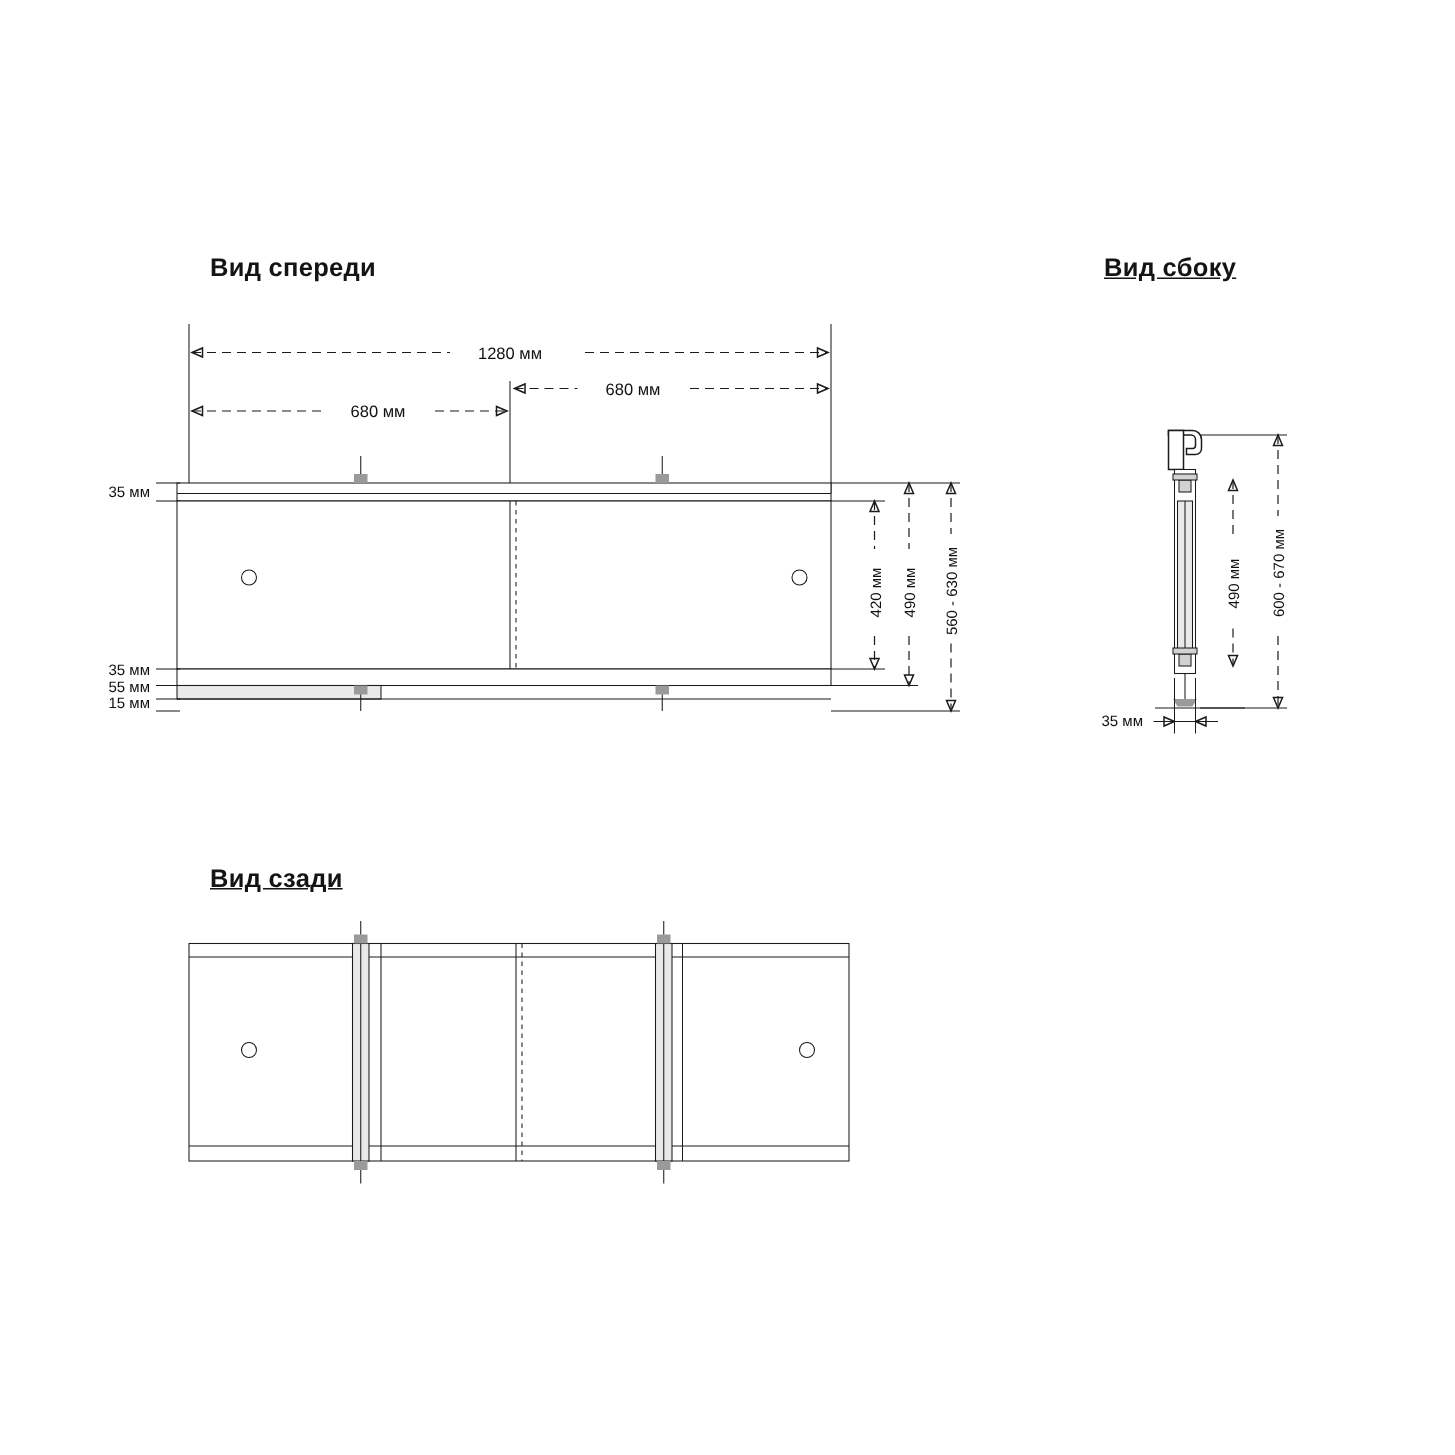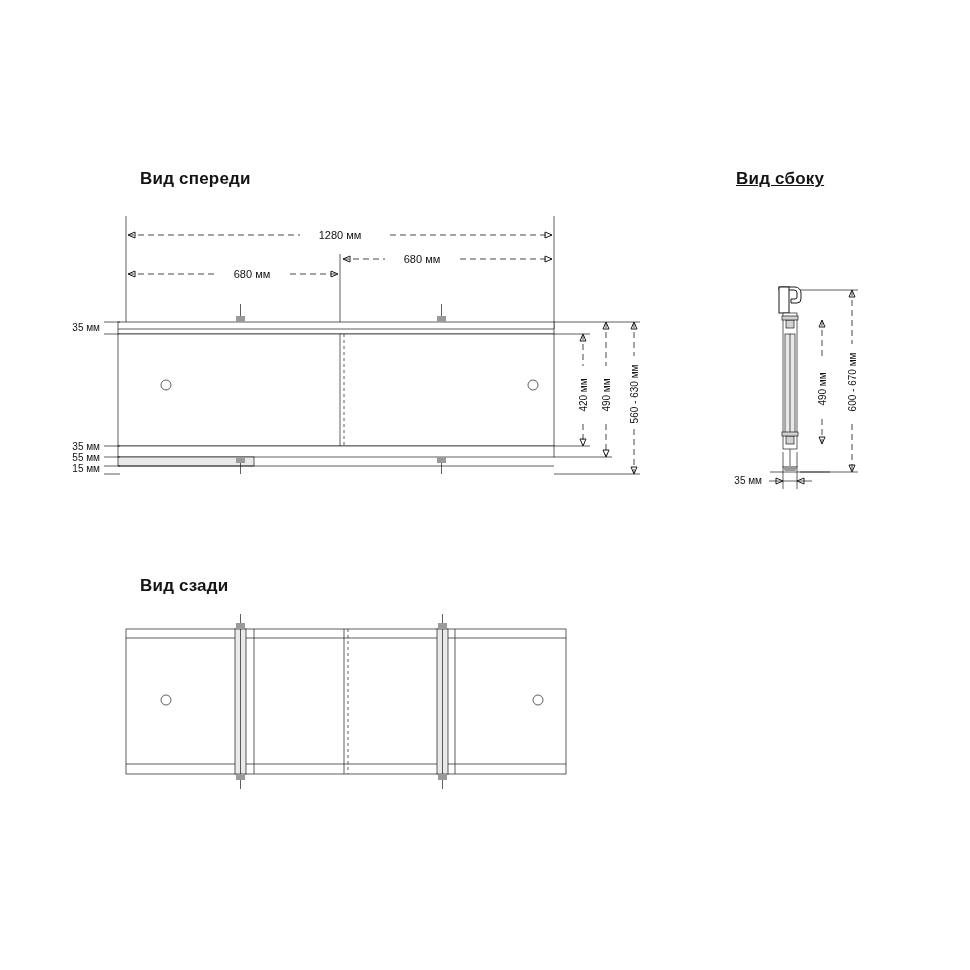--- a/index.html
+++ b/index.html
@@ -15,21 +15,21 @@
   .view-title{
     position:absolute;
     font-size:17px;
     font-weight:bold;
     letter-spacing:.2px;
     color:#141414;
     white-space:nowrap;
   }
   #title-front{left:140px;top:165px;}
   #title-side{left:736px;top:165px;text-decoration:underline;}
-  #title-back{left:140px;top:572px;}
+  #title-back{left:140px;top:572px;text-decoration:underline;}
 
   svg{position:absolute;left:0;top:0;}
   .dim-text{
     font-family:"Liberation Sans", sans-serif;
     font-size:10px;
     fill:#111;
   }
   .dim-text.big{font-size:11px;}
   .ln{stroke:#1b1b1b;fill:none;}
   .thin{stroke-width:1;}

